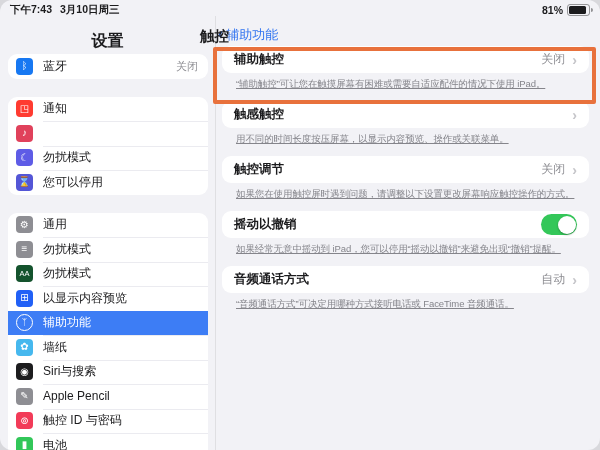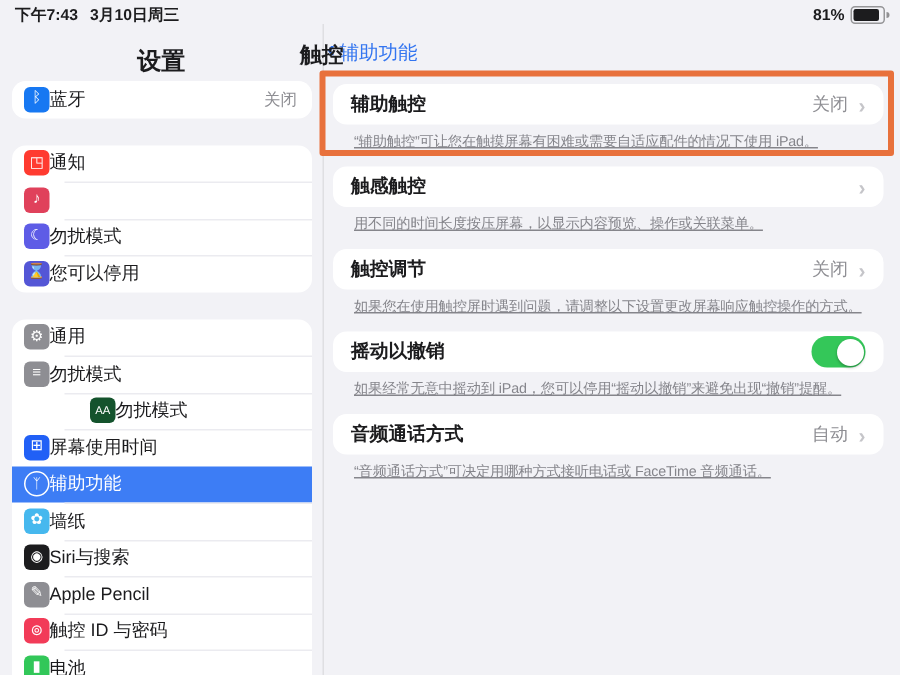--- a/index.html
+++ b/index.html
@@ -1,45 +1,45 @@
 <!DOCTYPE html>
 <html><head>
 <meta charset="utf-8">
 <style>
   html,body{margin:0;padding:0;background:#d8d8dc;}
   #screen{position:relative;width:600px;height:450px;background:#F2F2F6;overflow:hidden;
-    font-family:"Liberation Sans","DejaVu Sans",sans-serif;color:#1C1C1E;-webkit-font-smoothing:antialiased;}
+    font-family:"Liberation Sans","DejaVu Sans",sans-serif;color:#1C1C1E;border-radius:12px;-webkit-font-smoothing:antialiased;}
   
   .statusbar{position:absolute;top:0;left:0;right:0;height:20px;display:flex;justify-content:space-between;
     align-items:center;padding:0 10px;font-size:10.5px;font-weight:bold;color:#1c1c1e;z-index:3;}
   .sb-left{display:flex;gap:8px;}
   .sb-right{display:flex;align-items:center;padding-left:44px;}
   .batt{width:21px;height:10px;border:1px solid rgba(0,0,0,0.38);border-radius:3px;position:relative;margin-left:4px;}
   .batt .fill{position:absolute;top:1px;left:1px;bottom:1px;width:80%;background:#1c1c1e;border-radius:1.5px;}
   .batt::after{content:'';position:absolute;right:-3.5px;top:2.5px;width:2px;height:4px;background:rgba(0,0,0,0.4);border-radius:0 2px 2px 0;}
   
   .sidebar{position:absolute;top:16px;left:0;width:216px;height:450px;box-sizing:border-box;border-right:1px solid rgba(0,0,0,0.08);}
   .sidebar-title{position:absolute;top:15px;left:0;width:100%;text-align:center;font-size:16px;font-weight:bold;}
   .sidebar-list{position:absolute;top:38px;left:8px;right:7px;}
   .scard{background:#fff;border-radius:9px;margin-bottom:18px;overflow:hidden;}
   .srow{display:flex;align-items:center;height:24.5px;padding:0 10px 0 8px;position:relative;}
   .srow:not(:first-child)::before{content:'';position:absolute;left:35px;right:0;top:0;height:1px;background:#EBEBF0;}
   .appicon{width:17px;height:17px;border-radius:4px;display:flex;align-items:center;justify-content:center;
     color:#fff;font-size:10px;line-height:1;flex:none;box-sizing:border-box;}
-  .slabel{font-size:12px;flex:1;white-space:nowrap;overflow:hidden;}
+  .slabel{margin-left:10px;font-size:12px;flex:1;white-space:nowrap;overflow:hidden;}
   .svalue{font-size:11px;color:#8E8E93;}
   .srow.selected{background:#3D7DF5;color:#fff;}
   .srow.selected::before{display:none;}
   .srow.selected .appicon{background:transparent;border:1.3px solid #fff;border-radius:50%;font-size:9px;}
   
   .main{position:absolute;left:200px;top:20px;right:0;bottom:0;}
   .back{position:absolute;left:18px;top:6px;color:#3375F0;font-size:13px;display:flex;align-items:center;gap:3px;cursor:pointer;}
   .back .chev{font-size:16px;font-weight:bold;line-height:1;transform:translateY(-1px);}
   .main-title{position:absolute;left:0;width:100%;top:7px;text-align:left;font-size:14.5px;font-weight:bold;}
-  .main-list{position:absolute;left:22px;top:36px;width:367px;}
+  .main-list{position:absolute;left:22px;top:26px;width:367px;}
   .mgroup{margin-bottom:10px;}
   .mrow{background:#fff;border-radius:9px;height:27px;display:flex;align-items:center;padding:0 12px;}
   .mlabel{font-size:12.5px;font-weight:600;flex:1;}
   .mvalue{font-size:12px;color:#8E8E93;margin-right:7px;}
   .chevron{color:#C5C5C9;font-size:14px;font-weight:600;}
   .footnote{font-size:9.5px;color:#85858B;padding:5px 14px 0;white-space:nowrap;letter-spacing:-0.1px;text-decoration:underline;}
   .toggle{width:36px;height:21px;border-radius:11px;background:#34C759;position:relative;flex:none;cursor:pointer;}
   .toggle .knob{position:absolute;top:1.5px;right:1.5px;width:18px;height:18px;border-radius:50%;background:#fff;
     box-shadow:0 1px 2px rgba(0,0,0,0.3);}
   .highlight-box{position:absolute;left:13px;top:27px;width:383px;height:57px;border:4px solid #E8713C;
@@ -93,26 +93,26 @@
         <div class="scard">
           <div class="srow">
             <span class="appicon" style="background: rgb(142, 142, 147);">⚙</span>
             <span class="slabel">通用</span>
           </div>
           <div class="srow">
             <span class="appicon" style="background: rgb(142, 142, 147);">≡</span>
             <span class="slabel">勿扰模式</span>
           </div>
           <div class="srow">
-            <span class="appicon" style="background: #14532d; font-size: 7.5px; margin-left: 44px;">AA</span>
+            <span class="appicon" style="background: #14532d; font-size: 7.5px;">AA</span>
             <span class="slabel">勿扰模式</span>
           </div>
           <div class="srow">
             <span class="appicon" style="background: rgb(33, 96, 246);">⊞</span>
-            <span class="slabel">屏幕使用时间</span>
+            <span class="slabel">以显示内容预览</span>
           </div>
           <div class="srow selected">
             <span class="appicon">ᛉ</span>
             <span class="slabel">辅助功能</span>
           </div>
           <div class="srow">
             <span class="appicon" style="background: rgb(70, 184, 238);">✿</span>
             <span class="slabel">墙纸</span>
           </div>
           <div class="srow">

